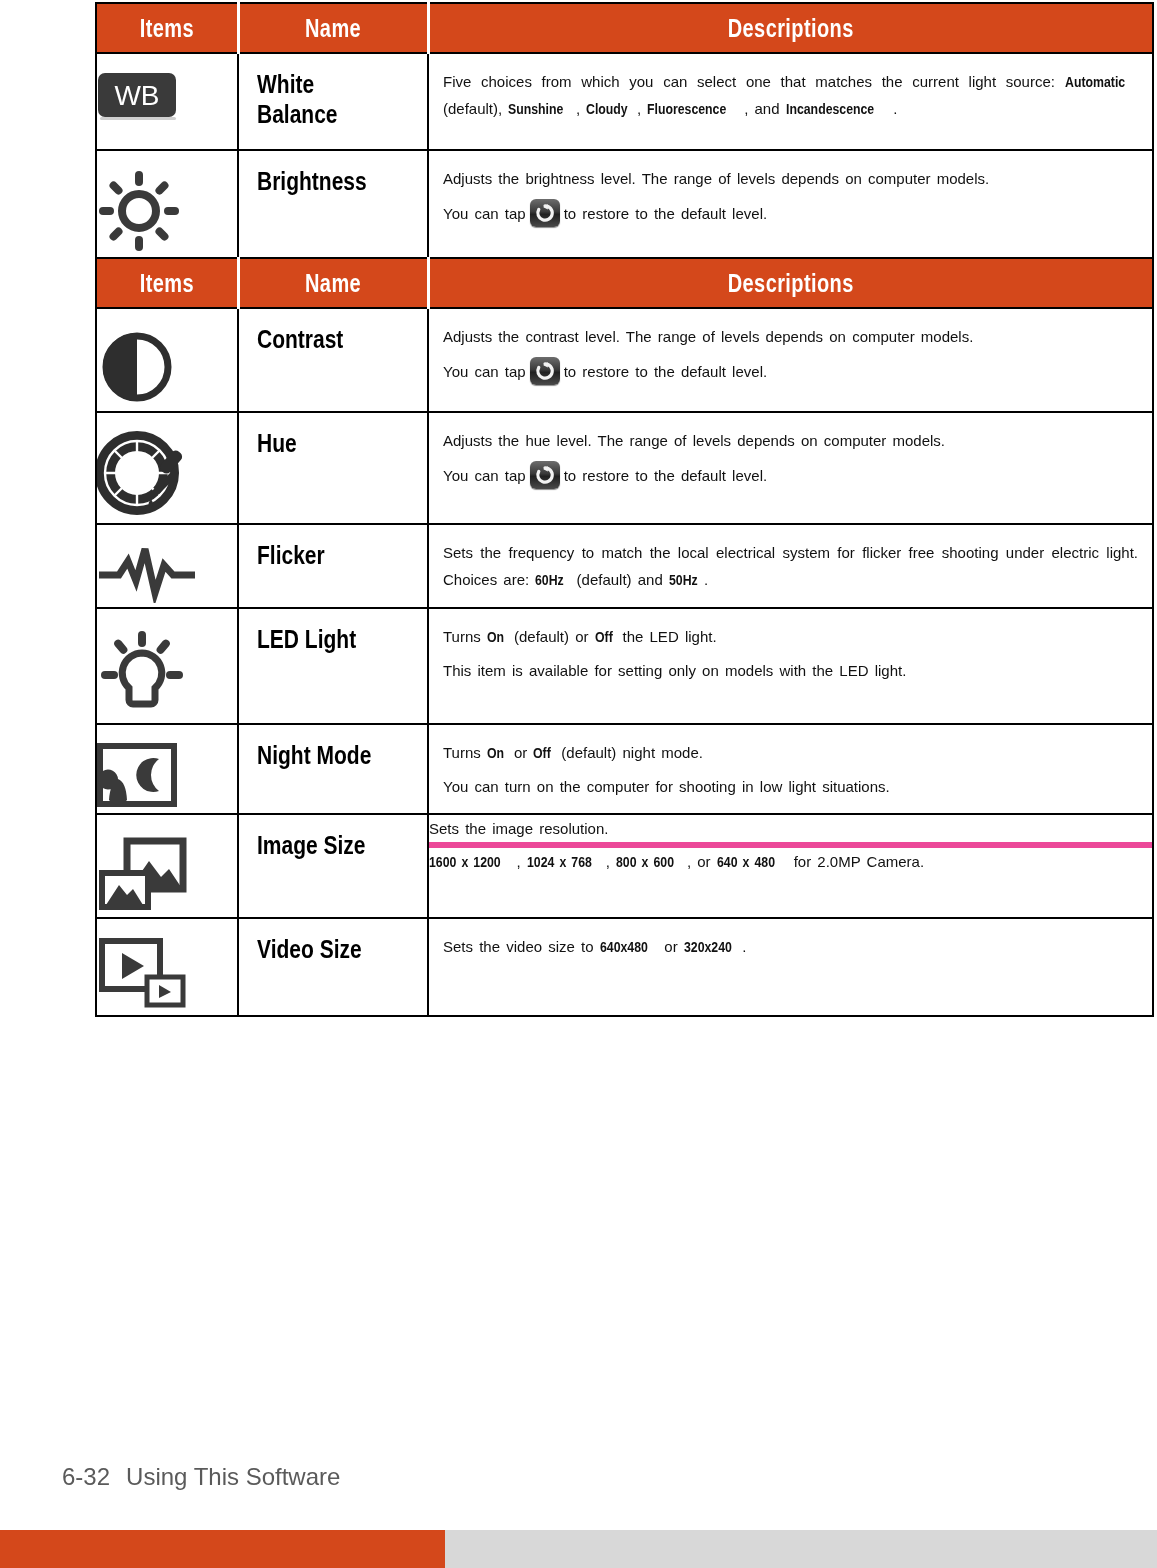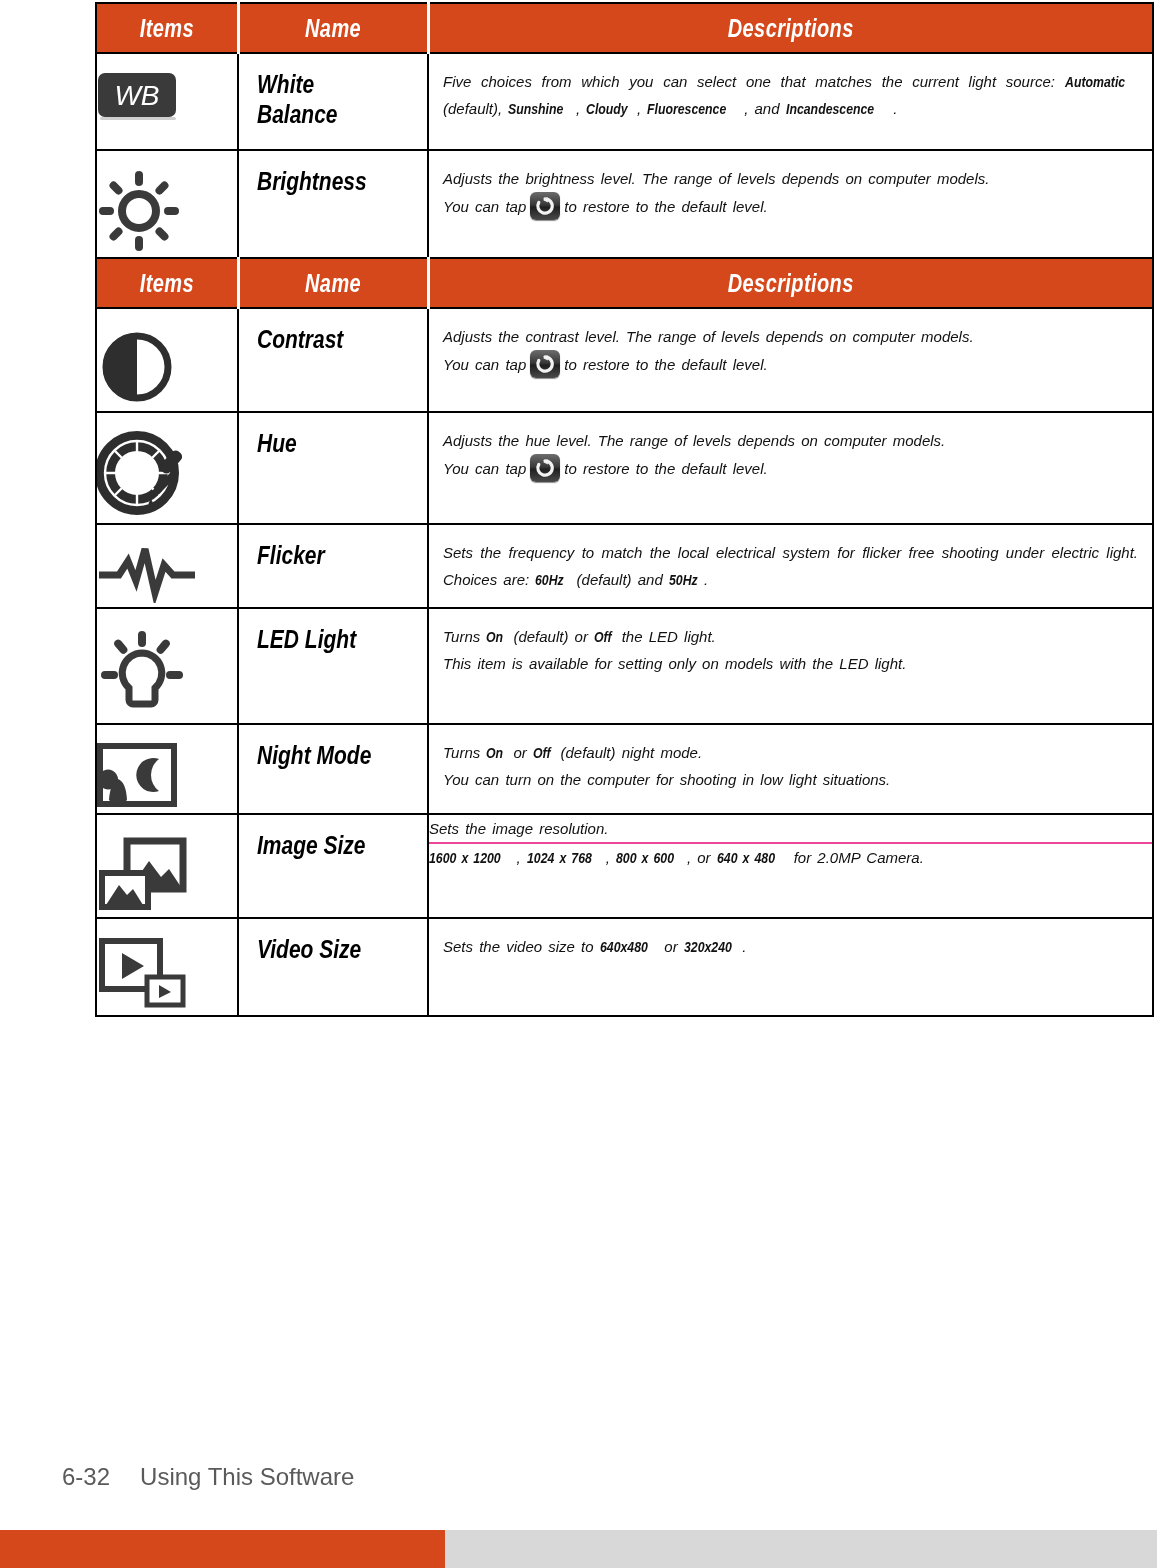--- a/index.html
+++ b/index.html
@@ -17,21 +17,20 @@
     position:absolute;
     left:95px; top:2px;
     width:1057px;
     border-collapse:collapse;
     table-layout:fixed;
   }
   .doc-table td, .doc-table th{
     border:2px solid #000;
     padding:0;
     vertical-align:top;
-    font-style:italic;
   }
   col.c-items{width:142px;}
   col.c-name{width:190px;}
   col.c-desc{width:725px;}
 
   
   tr.hdr td{
     background:#D4481B;
     border-top:2px solid #000;
     border-bottom:2px solid #000;
@@ -84,21 +83,21 @@
   }
   .para{
     font-size:15px;
     line-height:1.82;
     color:#111;
     text-align:justify;
     text-justify:inter-word;
     margin:0;
     word-spacing:2px;
   }
-  .para + .para{margin-top:0;}
+  .para + .para{margin-top:7px;}
   .para.nj{text-align:left;}
   .em{
     font-weight:bold;
     display:inline-block;
     transform:scaleX(.82);
     transform-origin:left center;
     letter-spacing:0px;
   }
 
   
@@ -110,32 +109,32 @@
     background:linear-gradient(180deg,#6d6d6d 0%,#3a3a3a 45%,#202020 55%,#4a4a4a 100%);
     box-shadow:0 1px 1px rgba(0,0,0,.45);
     position:relative;
     margin:0 4px;
   }
   .restore-btn svg{position:absolute;left:5px;top:4px;}
 
   
   .sub-table{width:100%;border-collapse:collapse;table-layout:fixed;}
   .sub-table td{border:none;padding:0;}
-  .sub-table tr.sub-top td{border-bottom:2px solid #ec4899;border-radius:9px;}
+  .sub-table tr.sub-top td{border-bottom:6px solid #ec4899;border-radius:9px;}
   .sub-cell-pad{padding:14px 14px 12px 14px;}
 
   
   .footer-text{
     position:absolute;
     left:62px; top:1463px;
     font-size:24px;
     color:#5a5a5a;
     white-space:nowrap;
   }
-  .footer-pg{margin-right:30px;}
+  .footer-pg{margin-right:16px;}
   .footer-bar{
     position:absolute;
     left:0; top:1530px;
     width:1157px; height:38px;
     display:flex;
   }
   .bar-orange{width:445px;height:100%;background:#D4481B;}
   .bar-grey{flex:1;height:100%;background:#d8d8d8;}
 </style>
 </head>

